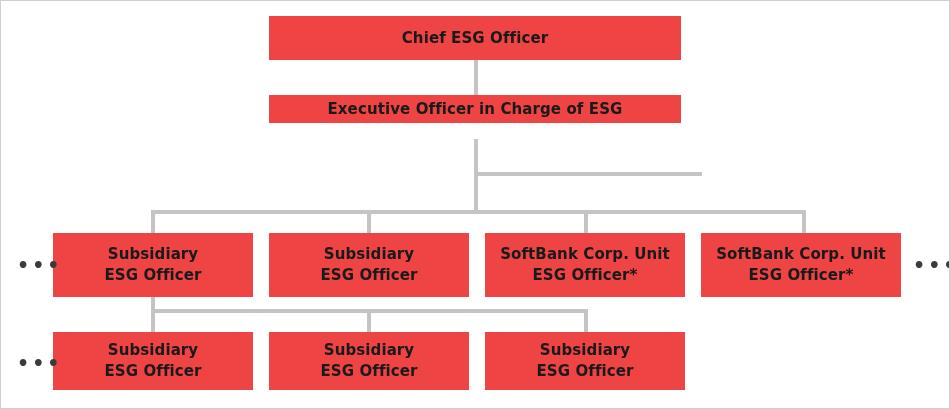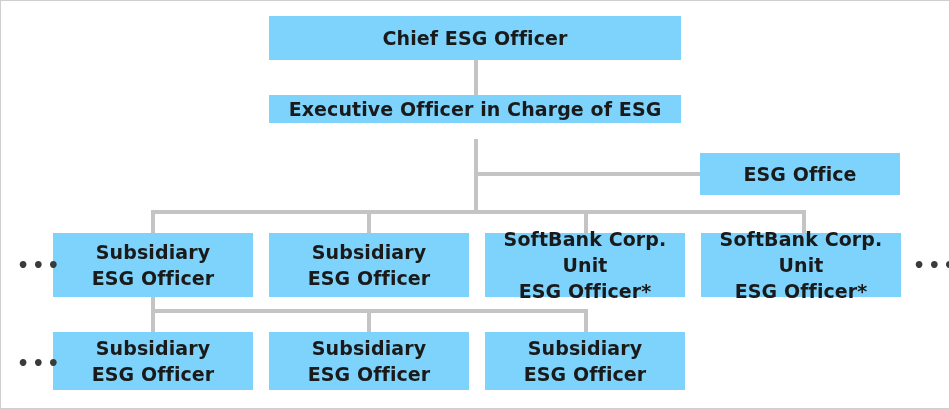--- a/index.html
+++ b/index.html
@@ -14,29 +14,29 @@
     position: relative;
     width: 950px;
     height: 409px;
     background: #ffffff;
     border: 1px solid #cfcfcf;
     box-sizing: border-box;
     overflow: hidden;
   }
   .node-box {
     position: absolute;
-    background: #7dd3fc;
+    background: #ef4444;
     box-sizing: border-box;
     display: flex;
     align-items: center;
     justify-content: center;
     text-align: center;
     color: #1a1a1a;
     font-weight: bold;
-    font-size: 19px;
+    font-size: 15px;
     line-height: 1.38;
     letter-spacing: 0.1px;
     z-index: 2;
   }
   .node-label {
     display: block;
     white-space: pre-line;
   }
   .conn {
     position: absolute;
@@ -83,23 +83,20 @@
   <div class="conn conn-v" style="left:583px; top:308px; height:23px;"></div>
 
   <div class="node-box" style="left:268px; top:15px; width:412px; height:44px;">
     <span class="node-label">Chief ESG Officer</span>
   </div>
 
   <div class="node-box" style="left:268px; top:94px; width:412px; height:28px;">
     <span class="node-label">Executive Officer in Charge of ESG</span>
   </div>
 
-  <div class="node-box" style="left:699px; top:152px; width:200px; height:42px;">
-    <span class="node-label">ESG Office</span>
-  </div>
 
   <div class="node-box" style="left:52px; top:232px; width:200px; height:64px;">
     <span class="node-label">Subsidiary
 ESG Officer</span>
   </div>
   <div class="node-box" style="left:268px; top:232px; width:200px; height:64px;">
     <span class="node-label">Subsidiary
 ESG Officer</span>
   </div>
   <div class="node-box" style="left:484px; top:232px; width:200px; height:64px;">

